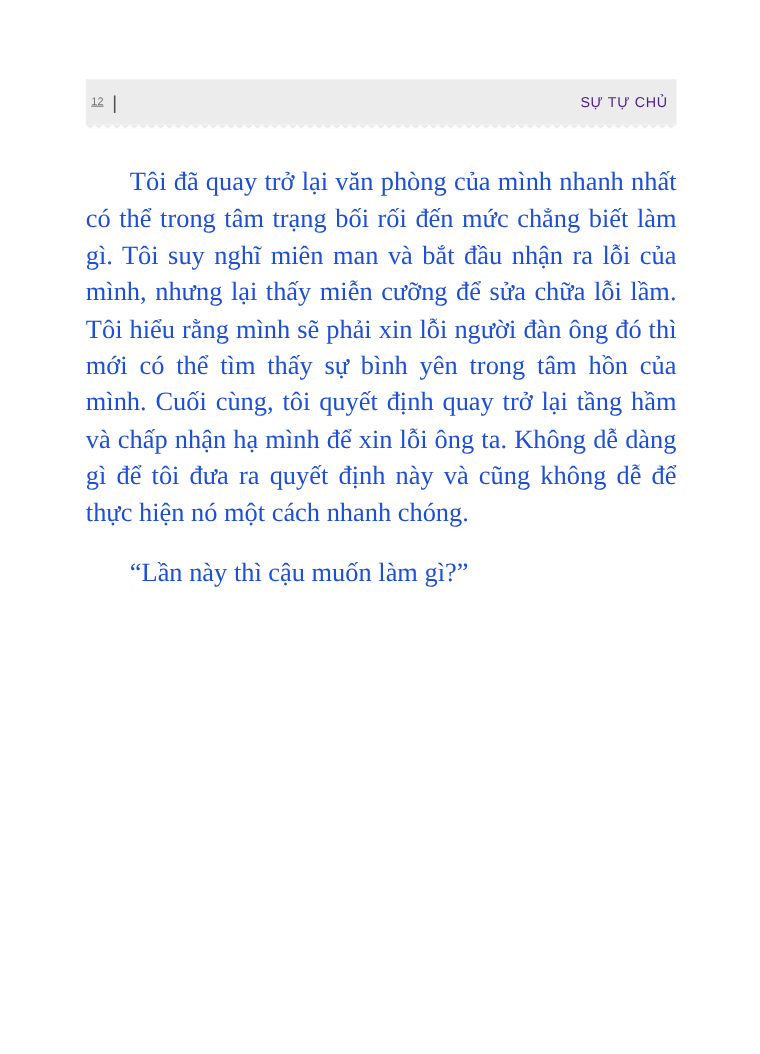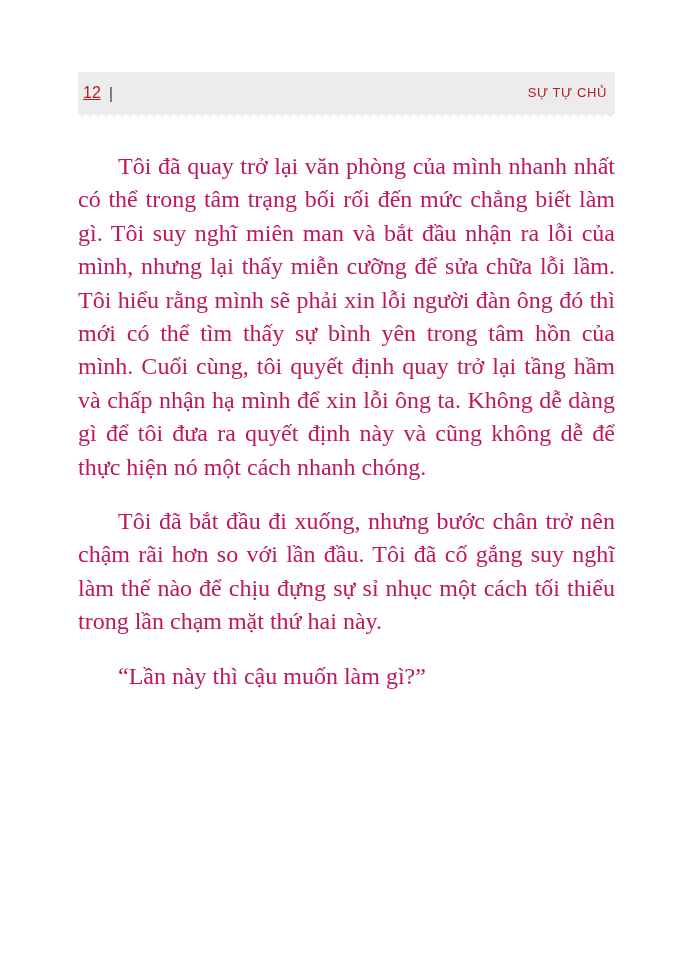--- a/index.html
+++ b/index.html
@@ -29,49 +29,49 @@
     align-items: center;
     justify-content: space-between;
     padding: 0 8px 0 5px;
     font-family: "Liberation Sans", sans-serif;
   }
   .pagenum-group {
     display: flex;
     align-items: center;
   }
   .pagenum {
-    color: #b91c1c;
-    font-size: 16px;
+    color: #737373;
+    font-size: 10px;
     text-decoration: underline;
   }
   .sep {
     color: #4d4d4d;
     font-size: 17px;
     margin-left: 8px;
     position: relative;
     top: 1px;
     font-weight: 400;
   }
   .running-title {
-    color: #b91c1c;
+    color: #4c1d95;
     font-size: 13px;
     letter-spacing: 0.6px;
   }
   
   .torn-edge {
     height: 4px;
     background: conic-gradient(from -45deg at 50% 100%, #ececec 0 90deg, transparent 90deg) 0 0 / 8px 4px repeat-x;
   }
   
   .bodytext {
     margin-top: 33px;
     font-family: "Liberation Serif", "DejaVu Serif", serif;
     font-size: 24px;
     line-height: 33.4px;
-    color: #be185d;
+    color: #1d4ed8;
     text-align: justify;
   }
   .bodytext p {
     margin: 0 0 21px 0;
     text-indent: 40px;
   }
 </style>
 </head>
 <body>
 
@@ -84,18 +84,17 @@
           <span class="pagenum">12</span>
           <span class="sep">|</span>
         </span>
         <span class="running-title">SỰ TỰ CHỦ</span>
       </div>
       <div class="torn-edge"></div>
     </header>
 
     <main class="bodytext">
       <p>Tôi đã quay trở lại văn phòng của mình nhanh nhất có thể trong tâm trạng bối rối đến mức chẳng biết làm gì. Tôi suy nghĩ miên man và bắt đầu nhận ra lỗi của mình, nhưng lại thấy miễn cưỡng để sửa chữa lỗi lầm. Tôi hiểu rằng mình sẽ phải xin lỗi người đàn ông đó thì mới có thể tìm thấy sự bình yên trong tâm hồn của mình. Cuối cùng, tôi quyết định quay trở lại tầng hầm và chấp nhận hạ mình để xin lỗi ông ta. Không dễ dàng gì để tôi đưa ra quyết định này và cũng không dễ để thực hiện nó một cách nhanh chóng.</p>
-      <p>Tôi đã bắt đầu đi xuống, nhưng bước chân trở nên chậm rãi hơn so với lần đầu. Tôi đã cố gắng suy nghĩ làm thế nào để chịu đựng sự sỉ nhục một cách tối thiểu trong lần chạm mặt thứ hai này.</p>
       <p>“Lần này thì cậu muốn làm gì?”</p>
     </main>
 
   </div>
 </div>
 
 </body></html>

